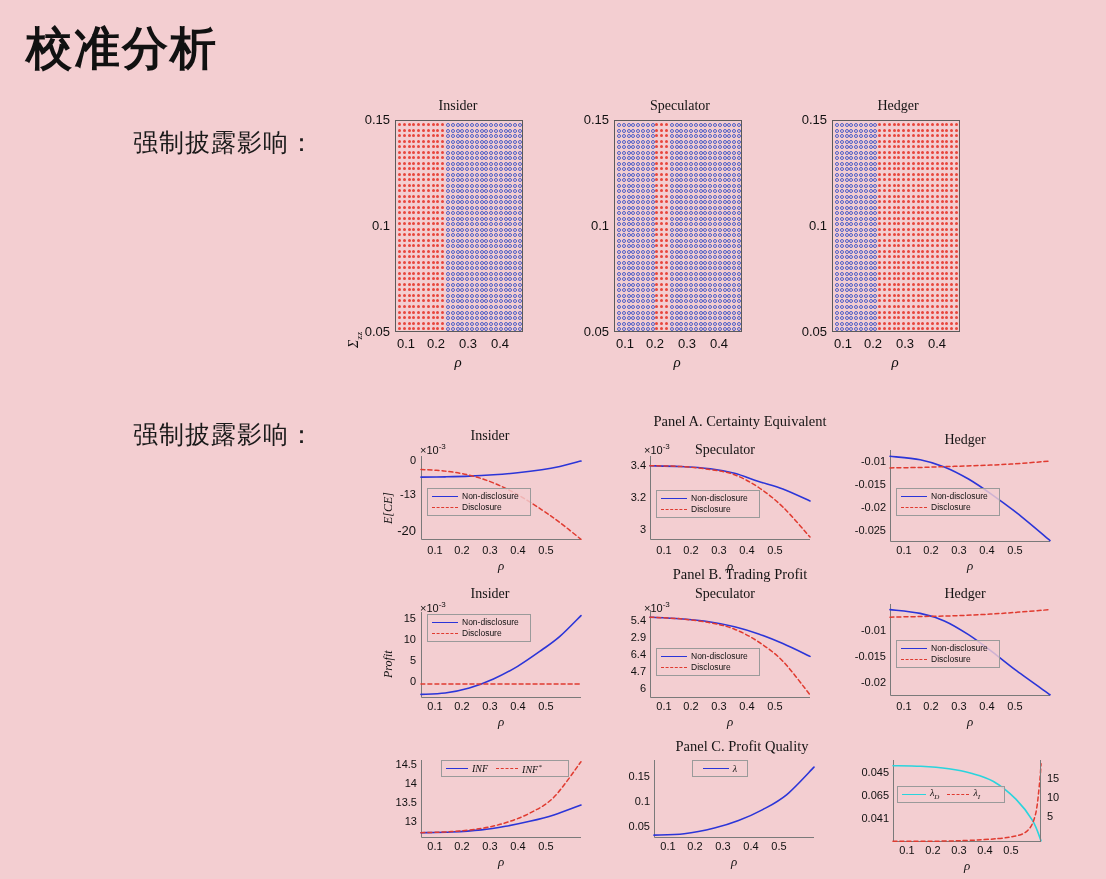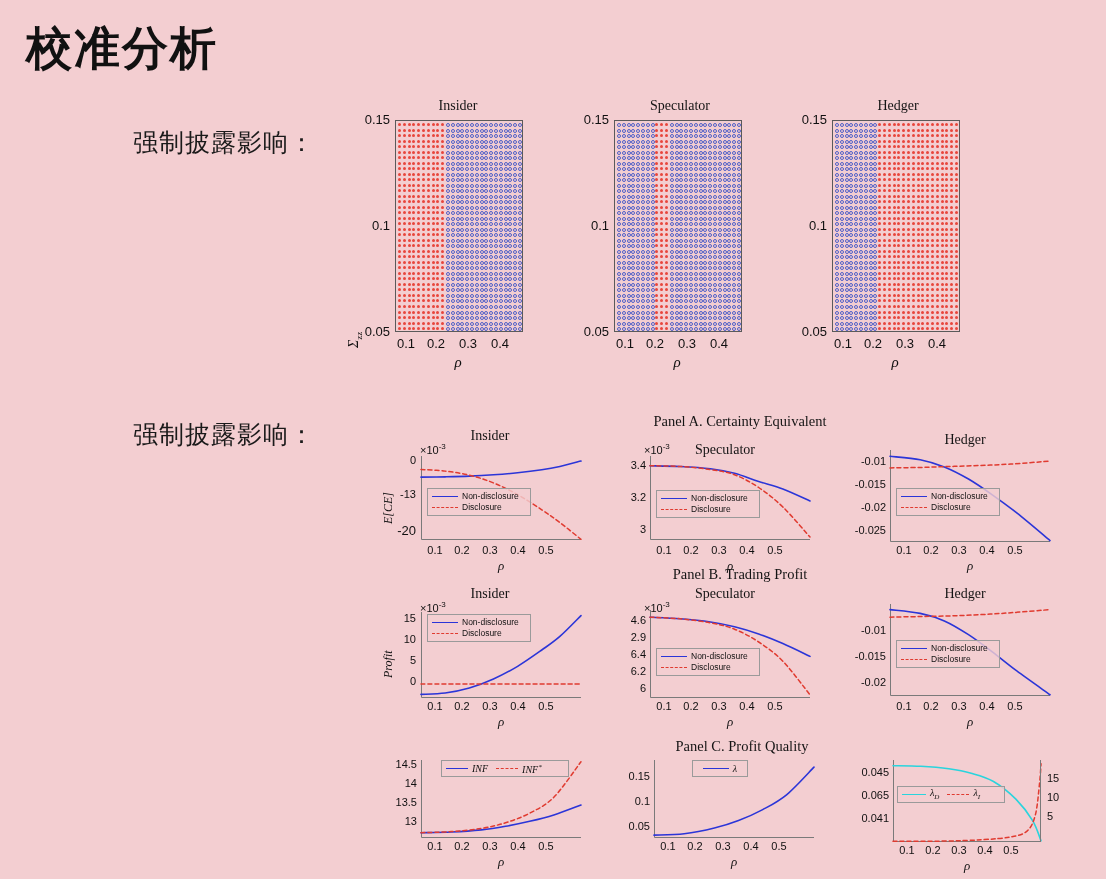--- a/index.html
+++ b/index.html
@@ -3240,24 +3240,24 @@
     <div class="tick xtick" style="left:75px;top:118px;width:24px;font-size:11px;">0.2</div>
     <div class="tick xtick" style="left:103px;top:118px;width:24px;font-size:11px;">0.3</div>
     <div class="tick xtick" style="left:131px;top:118px;width:24px;font-size:11px;">0.4</div>
     <div class="tick xtick" style="left:159px;top:118px;width:24px;font-size:11px;">0.5</div>
     <div class="axlabel" style="left:46px;top:132px;width:160px;font-size:13px;font-style:italic;">ρ</div>
   </div>
 
   <div class="fig" id="fig-pB2" style="left:610px;top:582px;width:230px;height:130px;">
     <div class="plot-title" style="left:40px;top:4px;width:150px;">Speculator</div>
     <div class="expmul" style="left:34px;top:18px;">×10<sup>-3</sup></div>
-    <div class="tick ytick" style="left:0px;top:32px;width:36px;font-size:11px;">4.6</div>
+    <div class="tick ytick" style="left:0px;top:32px;width:36px;font-size:11px;">5.4</div>
     <div class="tick ytick" style="left:0px;top:49px;width:36px;font-size:11px;">2.9</div>
     <div class="tick ytick" style="left:0px;top:66px;width:36px;font-size:11px;">6.4</div>
-    <div class="tick ytick" style="left:0px;top:83px;width:36px;font-size:11px;">6.2</div>
+    <div class="tick ytick" style="left:0px;top:83px;width:36px;font-size:11px;">4.7</div>
     <div class="tick ytick" style="left:0px;top:100px;width:36px;font-size:11px;">6</div>
     <svg id="svg-pB2" width="160" height="88" style="position:absolute;left:40px;top:28px;">
         <path d="M0.5,0 L0.5,87.5 L160,87.5" fill="none" stroke="#7a7a7a" stroke-width="1"></path>
         <path d="M0.00,7.20 C5.03,7.47 20.13,8.00 30.19,8.80 C40.25,9.60 51.32,10.67 60.38,12.00 C69.43,13.33 76.48,14.80 84.53,16.80 C92.58,18.80 100.63,21.20 108.68,24.00 C116.73,26.80 124.28,29.87 132.83,33.60 C141.38,37.33 155.47,44.27 160.00,46.40" fill="none" stroke="#2b35d8" stroke-width="1.6" stroke-linecap="round"></path>
         <path d="M0.00,7.20 C5.03,7.47 20.13,7.87 30.19,8.80 C40.25,9.73 51.32,11.07 60.38,12.80 C69.43,14.53 76.48,16.00 84.53,19.20 C92.58,22.40 100.63,26.67 108.68,32.00 C116.73,37.33 124.28,42.40 132.83,51.20 C141.38,60.00 155.47,79.20 160.00,84.80" fill="none" stroke="#e03b30" stroke-width="1.5" stroke-dasharray="4,3" stroke-linecap="round"></path>
       </svg>
     <div class="legend" style="left:46px;top:66px;width:104px;">
       <div class="row">
           <span class="swatch sw-blue"></span>
           <span>Non-disclosure</span>

